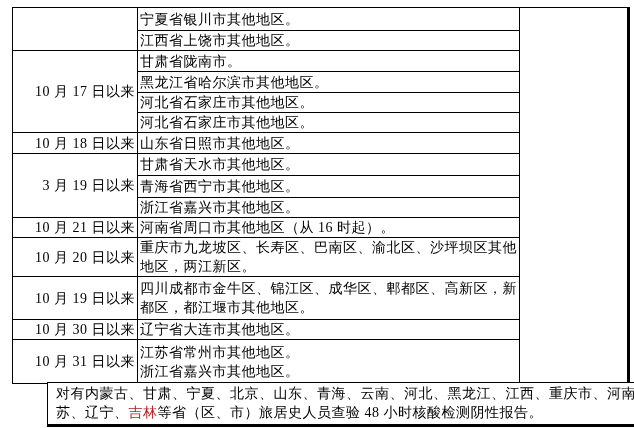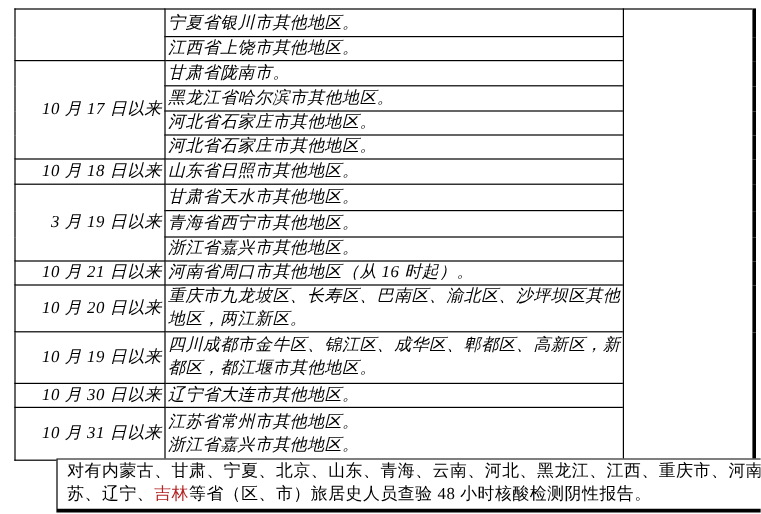--- a/index.html
+++ b/index.html
@@ -12,21 +12,20 @@
     overflow:hidden;
   }
   table.risk-table{
     position:absolute;
     left:12px;top:7px;
     width:616px;
     table-layout:fixed;
     border-collapse:collapse;
     border:1px solid #000;
     border-right:3px solid #000;
-    font-style:italic;
   }
   table.risk-table td{
     border:1px solid #000;
     padding:0 2px;
     font-size:14px;
     letter-spacing:0.5px;
     line-height:19px;
     vertical-align:middle;
     overflow:hidden;
   }

